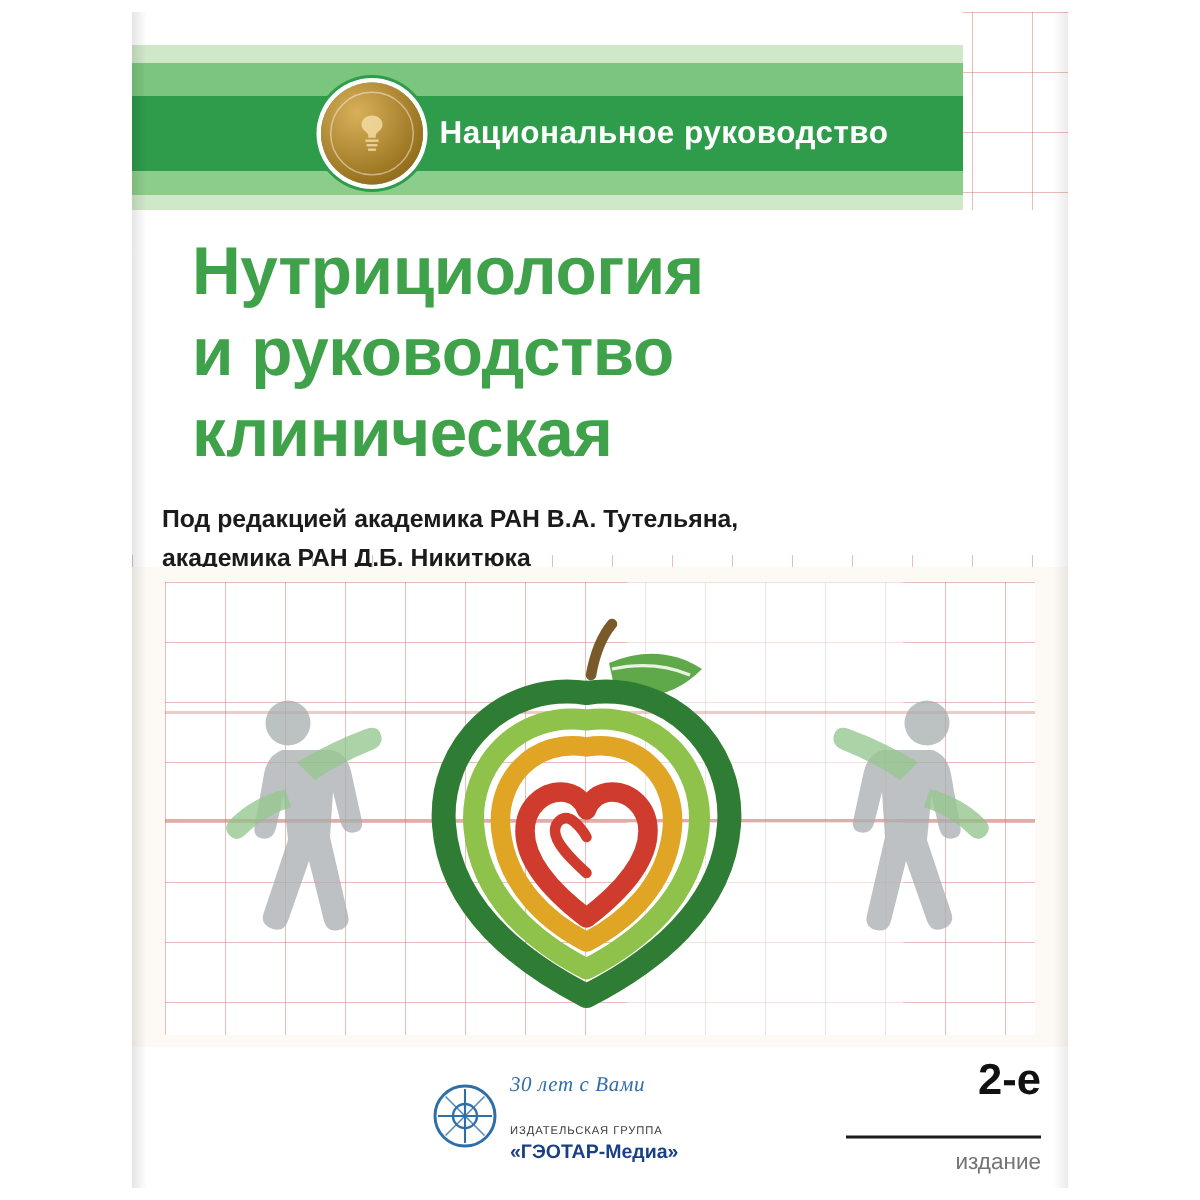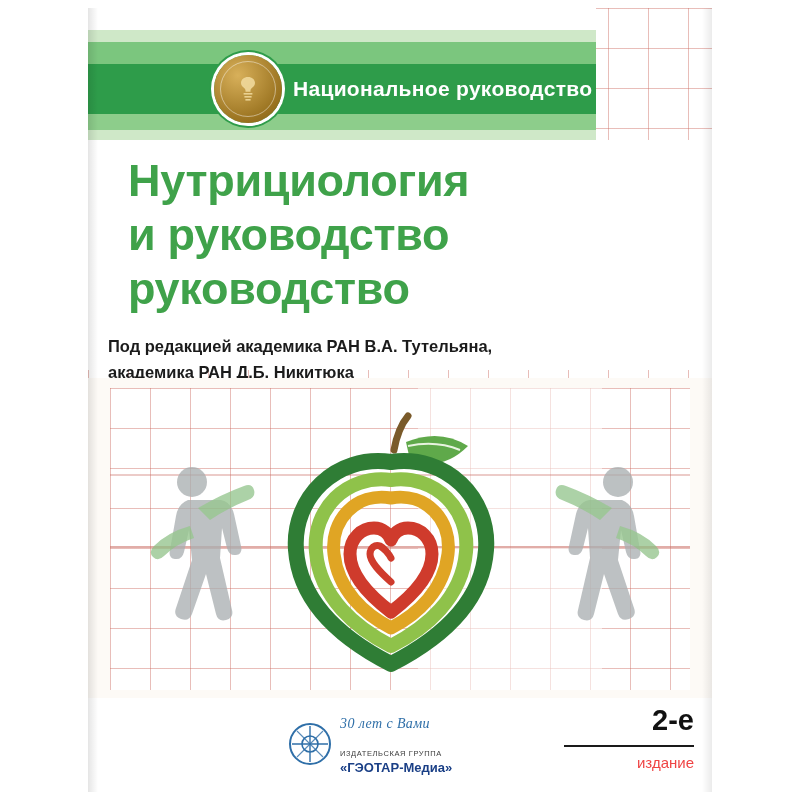--- a/index.html
+++ b/index.html
@@ -43,20 +43,21 @@
   }
 
   
   .top-band {
     position: absolute;
     left: 0;
     top: 0;
     width: 508px;
     height: 140px;
     overflow: hidden;
+    padding-left: 46px;
   }
   .band-white {
     position: absolute;
     left: 0; top: 0; width: 100%; height: 100%;
     background: #ffffff;
   }
   .band-dark {
     position: absolute;
     left: 0;
     top: 56px;
@@ -279,24 +280,24 @@
     width: 130px;
     text-align: right;
   }
   .edition-num {
     color: #111111;
     font-size: 29px;
     font-weight: bold;
     line-height: 1;
   }
   .edition-word {
-    margin-top: 10px;
+    margin-top: 22px;
     padding-top: 7px;
     border-top: 2px solid #1a1a1a;
-    color: #ef4444;
+    color: #737373;
     font-size: 15px;
   }
 
   
   .spine-shadow {
     position: absolute;
     left: 88px;
     top: 8px;
     width: 10px;
     height: 784px;
@@ -338,21 +339,21 @@
           <rect x="14.4" y="27" width="5.2" height="1.6" fill="#f2dca0" opacity="0.85"></rect>
         </svg>
       </div>
     </div>
   </div>
 
   <div class="title-wrap">
     <h1 class="title">
       <span>Нутрициология</span><br>
       <span>и руководство</span><br>
-      <span>руководство</span>
+      <span>клиническая</span>
     </h1>
     <div class="editors">
       <div>Под редакцией академика РАН В.А. Тутельяна,</div>
       <div>академика РАН Д.Б. Никитюка</div>
     </div>
   </div>
 
   <div class="art">
     <div class="grid-bg art-inner-grid"></div>
     <div class="grid-bg coarse art-inner-grid"></div>

